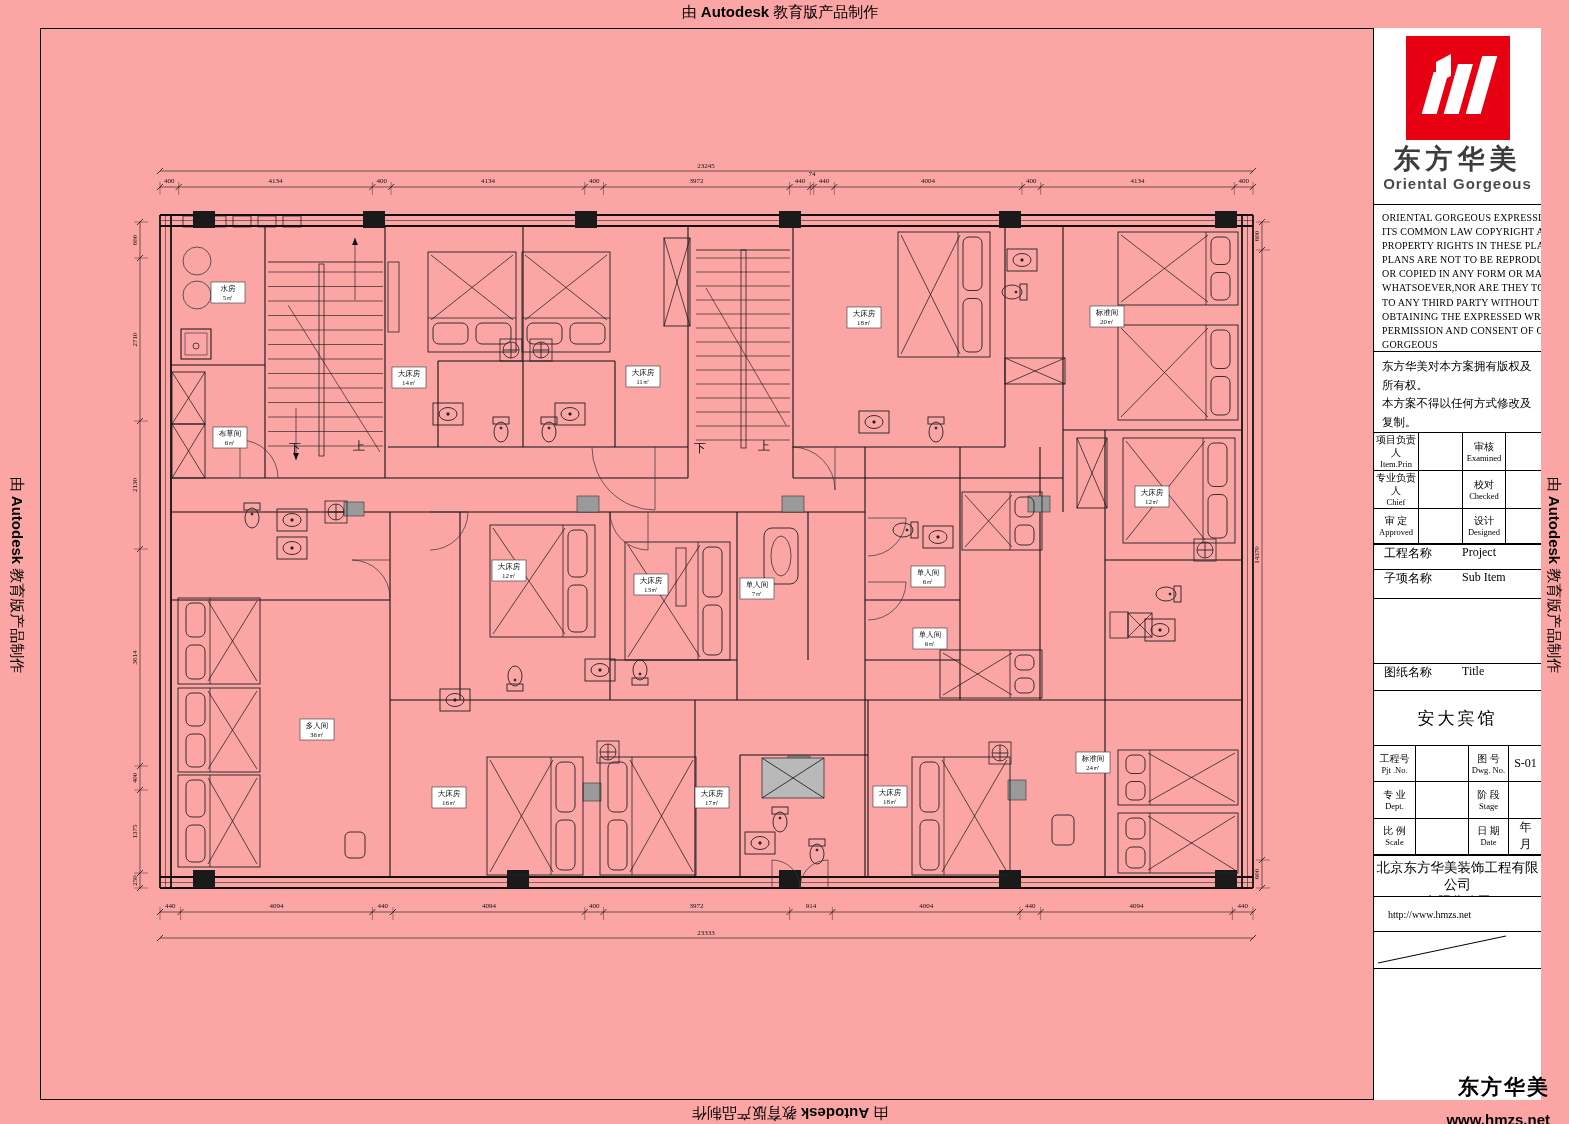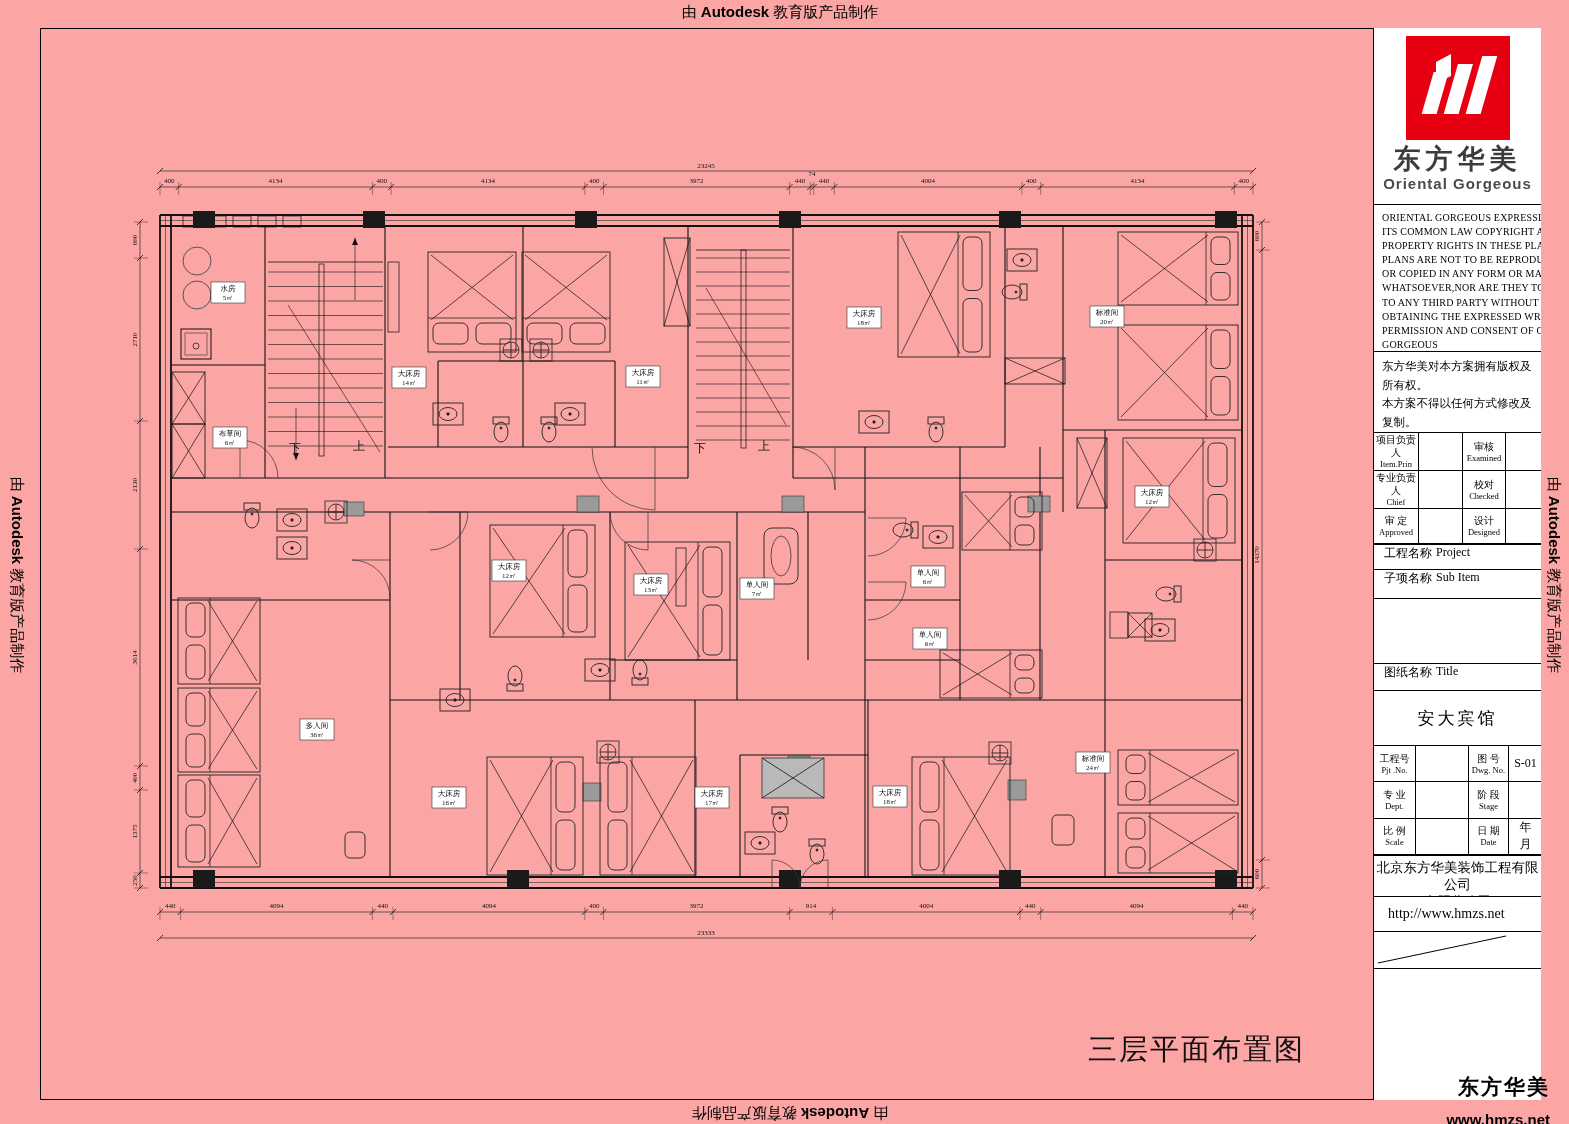--- a/index.html
+++ b/index.html
@@ -34,36 +34,36 @@
   .sec-copy-cn { height:81px; padding:5px 6px 0 8px; font-size:11.5px; line-height:18.5px; }
   .grid4 { display:grid; }
   .grid4 .cell { border-right:1px solid #000; border-bottom:1px solid #000;
     text-align:center; display:flex; flex-direction:column; justify-content:center; }
   .grid4 .cell:nth-child(4n) { border-right:none; }
   .grid4 .cell .cn { font-size:10px; line-height:13px; }
   .grid4 .cell .en { font-size:8.5px; line-height:11px; }
   .sec-personnel { height:112px; grid-template-columns:45px 44px 43px 36px;
     grid-template-rows:repeat(3,1fr); border-bottom:none; }
   .sec-rowlabel { height:25px; display:flex; padding-left:10px; font-size:12px; }
-  .sec-rowlabel .en { margin-left:4px; font-size:12px; }
+  .sec-rowlabel .en { margin-left:30px; font-size:12px; }
   .sec-projname { height:71px; text-align:center; padding-top:10px; font-size:16px; line-height:20px; }
   .sec-subitem { height:29px; }
   .sec-empty { height:65px; }
   .sec-sheetlabel { height:27px; }
   .sec-sheetname { height:55px; text-align:center; font-size:17px; letter-spacing:3px;
     padding-top:16px; }
   .sec-nogrid { height:110px; grid-template-columns:42px 53px 40px 33px;
     grid-template-rows:repeat(3,1fr); border-bottom:none; }
   .sec-nogrid .val { font-size:12px; font-family:"Liberation Serif", serif; }
   .sec-company { height:41px; text-align:center; padding-top:3px; }
   .company1 { font-size:13.5px; line-height:17px; }
   .company2 { font-size:13.5px; line-height:17px; }
   .company-addr { font-size:7px; color:#222; line-height:10px; }
   .sec-phone { height:43px; display:flex; align-items:center; padding-left:8px; font-size:13px; }
-  .sec-web { height:35px; display:flex; align-items:center; padding-left:14px; font-size:14px; }
+  .sec-web { height:35px; display:flex; align-items:center; padding-left:14px; font-size:10px; }
   .sec-bottom { height:37px; border-bottom:none; }
   .corner-brand { position:absolute; left:1430px; top:1076px; width:120px; text-align:right;
     font-family:"Liberation Sans", sans-serif; line-height:1; }
   .corner-brand .cb-cn { font-size:21px; font-weight:900; letter-spacing:2px; color:#000; }
   .corner-brand .cb-url { font-size:15px; font-weight:bold; color:#000; margin-top:15px; }
   svg text { font-family:"Liberation Serif", serif; fill:#111; }
 </style>
 </head>
 <body>
 
@@ -760,21 +760,20 @@
         <rect x="1076" y="752" width="34" height="21" stroke="#333" stroke-width="0.6" fill="#fff"></rect>
         <text x="1093" y="760.5" font-size="7.5" text-anchor="middle">标准间</text>
         <text x="1093" y="769.5" font-size="7" text-anchor="middle">24㎡</text>
       </g>
       <text x="295" y="452" font-size="12" text-anchor="middle">下</text>
       <text x="359" y="450" font-size="12" text-anchor="middle">上</text>
       <text x="700" y="452" font-size="12" text-anchor="middle">下</text>
       <text x="764" y="450" font-size="12" text-anchor="middle">上</text>
     </svg>
 
-  <div class="plan-title">三层平面布置图</div>
 
   <div class="tb">
 
     <div class="sec-logo sec">
       <div class="logo-box">
         <svg width="104" height="104" viewBox="0 0 104 104">
           <g transform="skewX(-16) translate(22,0)">
             <rect x="16" y="36" width="15" height="42" fill="#fff"></rect>
             <rect x="38" y="28" width="15" height="50" fill="#fff"></rect>
             <rect x="60" y="20" width="15" height="58" fill="#fff"></rect>

